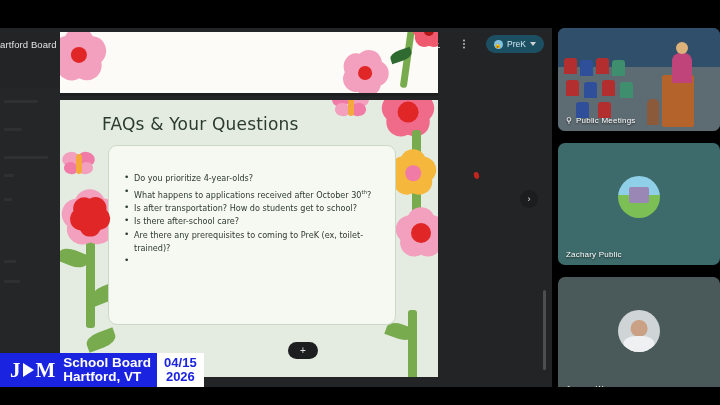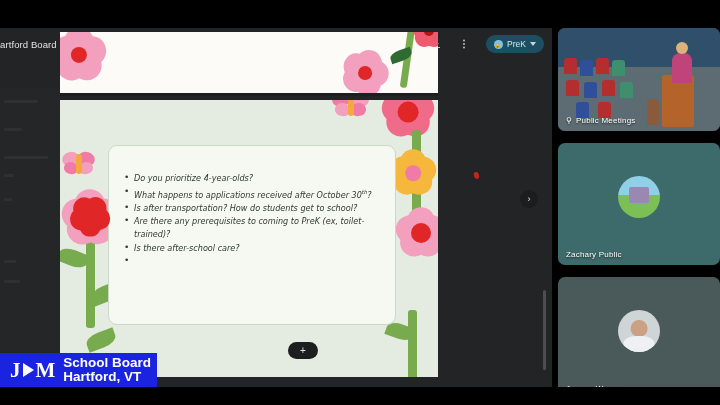--- a/index.html
+++ b/index.html
@@ -77,21 +77,21 @@
   }
   .slide-title {
     position: absolute; left: 42px; top: 14px;
     font-size: 17px; color: #2c3b2f; font-family: "DejaVu Sans", sans-serif;
     letter-spacing: .2px;
   }
   .qbox {
     position: absolute; left: 48px; top: 45px; width: 288px; height: 180px;
     background: #f6f8f2; border: 1px solid #cbd8c8; border-radius: 9px;
   }
-  .qlist { margin: 26px 0 0 14px; padding: 0; list-style: none; font-style: italic; }
+  .qlist { margin: 26px 0 0 14px; padding: 0; list-style: none; }
   .qlist li {
     position: relative; color: #2e3b31; font-size: 8.1px; line-height: 12.6px;
     padding-left: 11px; margin-bottom: 1px; font-family: "DejaVu Sans", sans-serif;
   }
   .qlist li::before {
     content: "•"; position: absolute; left: 1px; top: -1px; font-size: 9px; color: #2e3b31;
   }
   .qlist li sup { font-size: 5.4px; vertical-align: super; }
   .qlist li.empty { height: 12px; }
 
@@ -362,28 +362,29 @@
         <i style="background:#f2a0bd;transform:rotate(72deg) translate(-50%,-92%)"></i>
         <i style="background:#f2a0bd;transform:rotate(144deg) translate(-50%,-92%)"></i>
         <i style="background:#f2a0bd;transform:rotate(216deg) translate(-50%,-92%)"></i>
         <i style="background:#f2a0bd;transform:rotate(288deg) translate(-50%,-92%)"></i>
         <span class="core" style="background:#e02626;width:40%;height:40%"></span>
       </div>
       <div class="stem" style="left:348px;top:210px;width:9px;height:70px"></div>
       <div class="leaf" style="left:326px;top:224px;width:28px;height:15px;transform:rotate(20deg);background:#78ab4e"></div>
       <div class="leaf" style="left:26px;top:232px;width:30px;height:16px;transform:rotate(-20deg);background:#78ab4e"></div>
 
+      <div class="slide-title">FAQs &amp; Your Questions</div>
 
       <div class="qbox">
         <ul class="qlist">
           <li>Do you prioritize 4-year-olds?</li>
           <li><span>What happens to applications received after October 30</span><sup>th</sup><span>?</span></li>
           <li>Is after transportation? How do students get to school?</li>
+          <li>Is there after-school care?</li>
           <li><span>Are there any prerequisites to coming to PreK (ex, toilet-</span><br><span>trained)?</span></li>
-          <li>Is there after-school care?</li>
           <li class="empty"></li>
         </ul>
       </div>
     </div>
   </div>
 
   <div class="next-chev">
     <span>›</span>
   </div>
   <div class="zoom-pill">
@@ -438,16 +439,20 @@
       <div class="jm-logo">
         <span>J</span>
         <span class="tri"></span>
         <span>M</span>
       </div>
       <div class="banner-text">
         <div>School Board</div>
         <div>Hartford, VT</div>
       </div>
     </div>
+    <div class="banner-date">
+      <div>04/15</div>
+      <div>2026</div>
+    </div>
   </div>
 
   <div class="bottom-black"></div>
 </div>
 
 </body></html>

